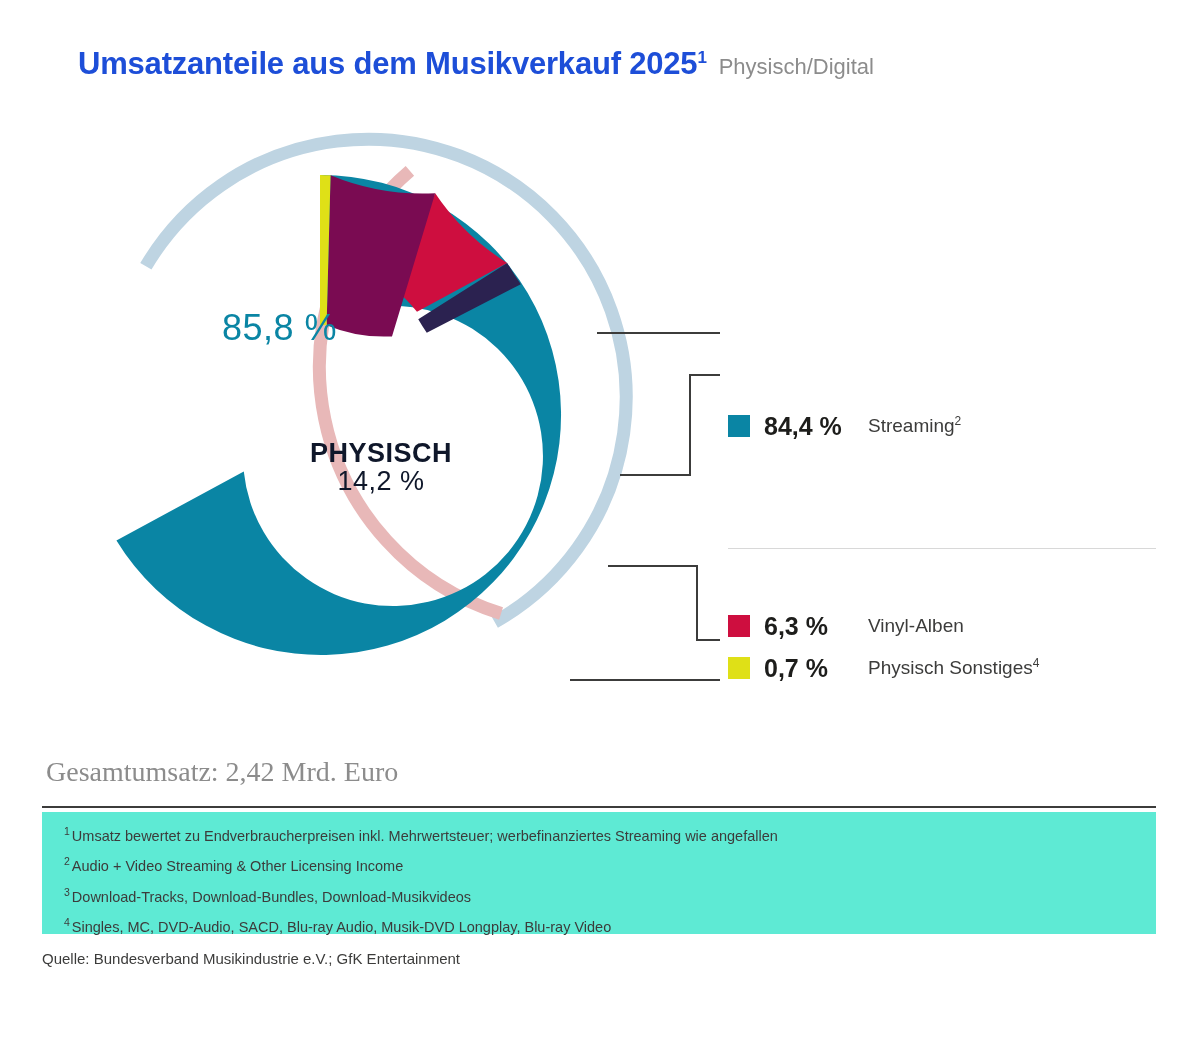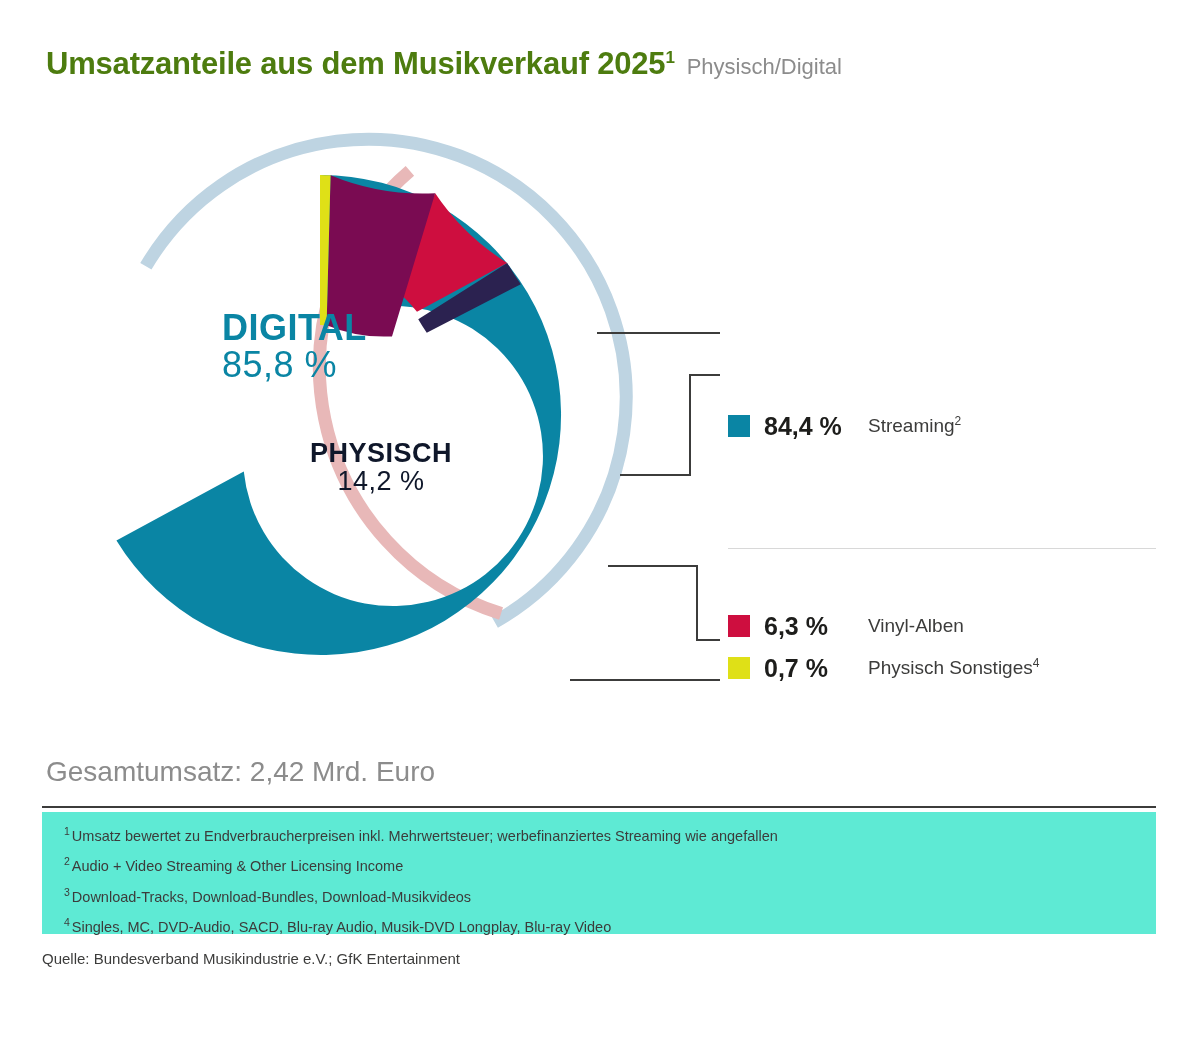--- a/index.html
+++ b/index.html
@@ -23,22 +23,23 @@
     top: 46px;
     width: 1110px;
     display: flex;
     align-items: baseline;
     gap: 12px;
     white-space: nowrap;
   }
   .title {
     font-size: 31px;
     font-weight: bold;
-    color: #4d7c0f;
+    color: #1d4ed8;
     letter-spacing: -0.2px;
+    margin-left: 32px;
   }
   .title-sup {
     font-size: 17px;
     vertical-align: super;
     font-weight: bold;
   }
   .subtitle {
     font-size: 22px;
     color: #8c8c8c;
     font-weight: normal;
@@ -137,20 +138,21 @@
   }
 
   
   .total {
     position: absolute;
     left: 46px;
     top: 756px;
     font-size: 28px;
     color: #8c8c8c;
     white-space: nowrap;
+    font-family: Liberation Serif, serif;
   }
   .rule-top {
     position: absolute;
     left: 42px;
     top: 806px;
     width: 1114px;
     height: 2px;
     background: #3c3c3b;
   }
 
@@ -238,21 +240,20 @@
     <g stroke="#3c3c3b" stroke-width="2" fill="none">
       <path d="M 597 233 L 720 233"></path>
       <path d="M 620 375 L 690 375 L 690 275 L 720 275"></path>
       <path d="M 608 466 L 697 466 L 697 540 L 720 540"></path>
       <path d="M 570 580 L 720 580"></path>
       <path d="M 527 622 L 720 622"></path>
     </g>
   </svg>
 
   <div class="center-label center-digital">
-    <div class="cl-name">DIGITAL</div>
     <div class="cl-value">85,8 %</div>
   </div>
 
   <div class="center-label center-physical">
     <div class="cl-name">PHYSISCH</div>
     <div class="cl-value">14,2 %</div>
   </div>
 
   <div class="legend">
 

